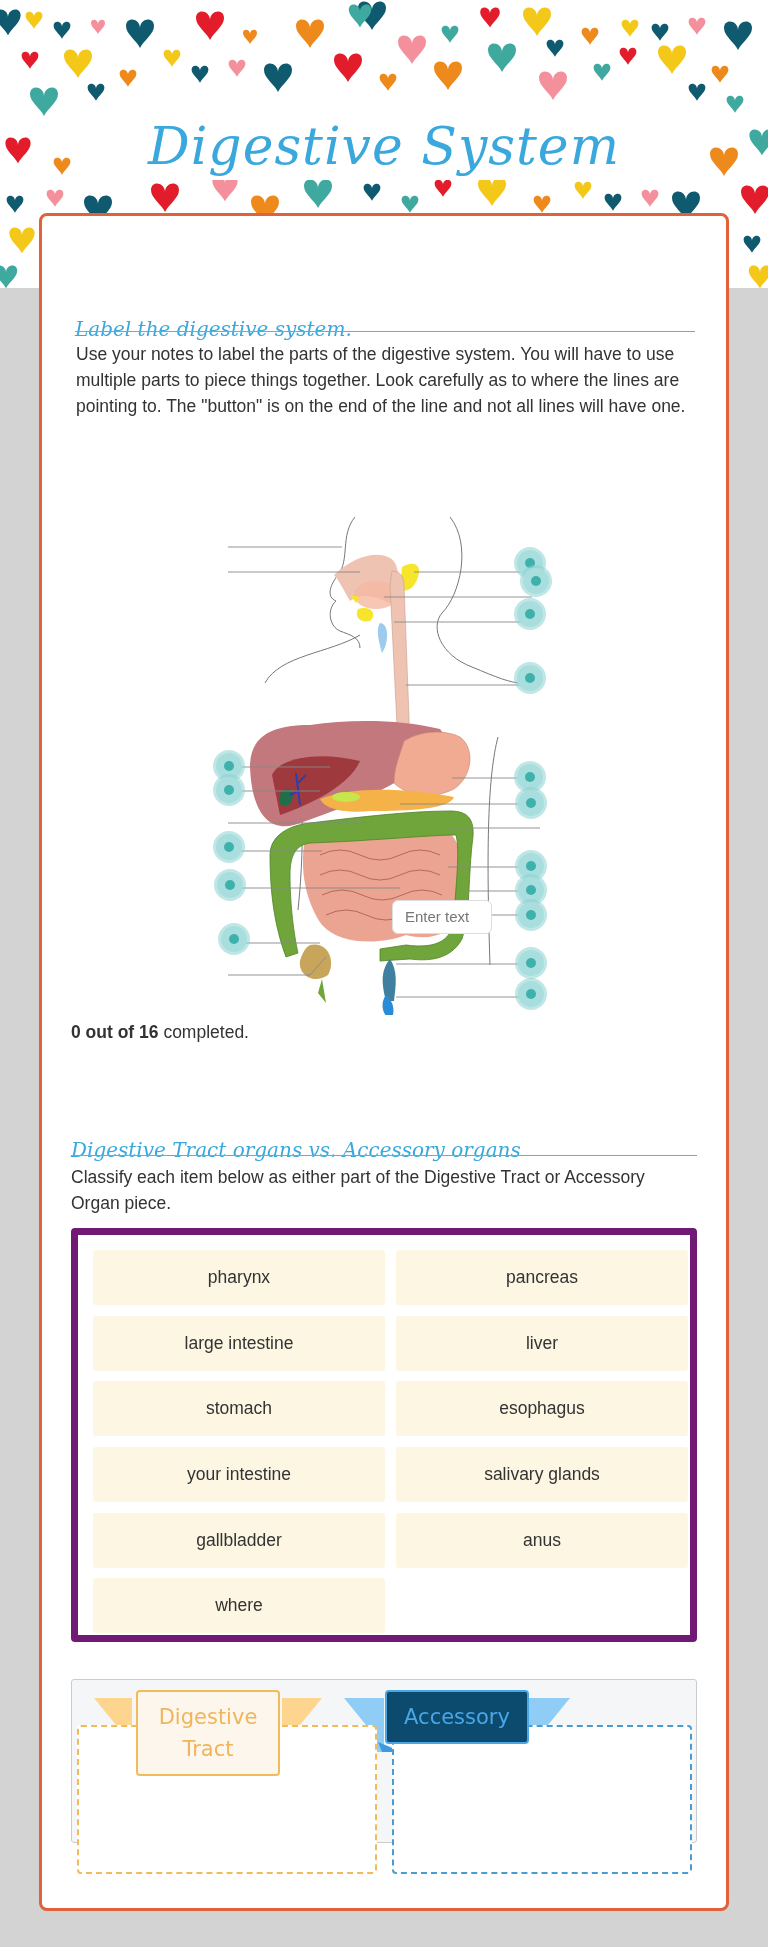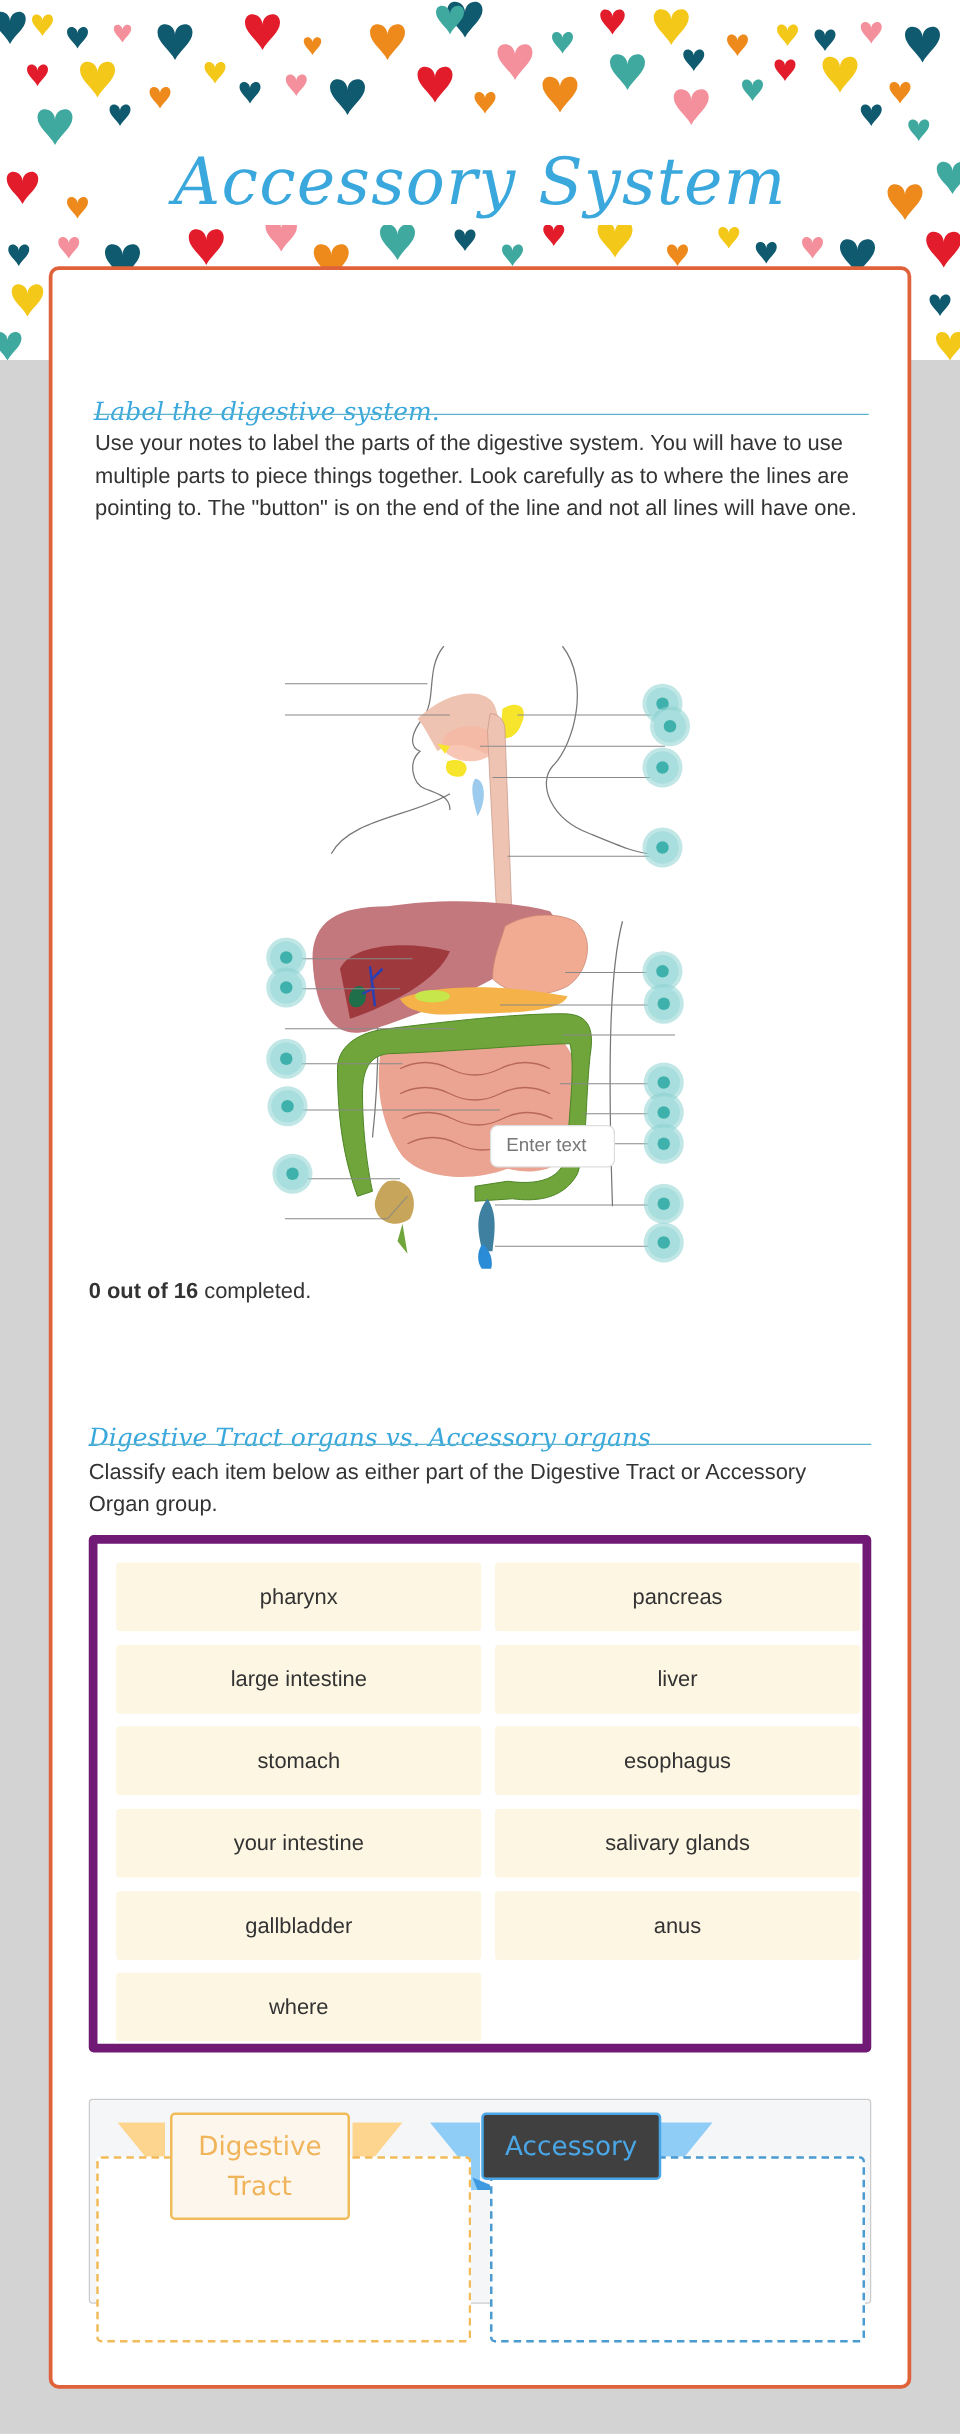--- a/index.html
+++ b/index.html
@@ -27,21 +27,21 @@
 
   .items-box { position: absolute; left: 71px; top: 1228px; width: 626px; height: 414px; border: 7px solid #701a75; border-radius: 4px; background: #fff; }
   .item { position: absolute; width: 292px; height: 55px; background: #fdf6e3; border-radius: 3px; font-family: "Liberation Sans", sans-serif; font-size: 17.5px; color: #333; text-align: center; line-height: 55px; cursor: grab; }
 
   .bins { position: absolute; left: 71px; top: 1679px; width: 626px; height: 164px; background: #f5f6f8; border: 1px solid #ccc; border-radius: 3px; }
   .bin { position: absolute; top: 45px; width: 300px; height: 149px; background: #fff; border-radius: 4px; }
   .bin.tract { left: 5px; border: 2px dashed #f2bb5a; }
   .bin.accessory { left: 320px; border: 2px dashed #4a9bd1; }
   .banner-label { position: absolute; text-align: center; font-family: "DejaVu Sans", sans-serif; font-size: 21px; line-height: 32px; }
   .tract-label { left: 64px; top: 10px; width: 144px; height: 86px; background: #fdf6ec; border: 2px solid #f2bb5a; border-radius: 4px; color: #f0b45a; padding-top: 9px; }
-  .acc-label { left: 313px; top: 10px; width: 144px; height: 54px; background: #404040; border: 2px solid #4aa6e6; border-radius: 4px; color: #4aa6e6; padding-top: 9px; }
+  .acc-label { left: 313px; top: 10px; width: 144px; height: 54px; background: #0c4a6e; border: 2px solid #4aa6e6; border-radius: 4px; color: #4aa6e6; padding-top: 9px; }
 </style>
 </head>
 <body>
 
 <div class="hero">
   <svg width="768" height="288" viewBox="0 0 768 288">
     <defs>
       <path id="h" d="M0,8 C0,-2 -14,-4 -14,6 C-14,14 -4,20 0,28 C4,20 14,14 14,6 C14,-4 0,-2 0,8Z"></path>
     </defs>
     <g>
@@ -106,21 +106,21 @@
       <use href="#h" transform="translate(650,190) scale(0.6)" fill="#f4909c"></use>
       <use href="#h" transform="translate(686,192) scale(1.0)" fill="#0f5a6e"></use>
       <use href="#h" transform="translate(755,186) scale(1.0)" fill="#e21c2a"></use>
       <use href="#h" transform="translate(22,228) scale(0.9)" fill="#f3c818"></use>
       <use href="#h" transform="translate(752,236) scale(0.6)" fill="#0f5a6e"></use>
       <use href="#h" transform="translate(6,266) scale(0.8)" fill="#3fa9a0"></use>
       <use href="#h" transform="translate(760,266) scale(0.8)" fill="#f3c818"></use>
     </g>
   </svg>
   <div class="title-box">
-    <div class="title">Accessory System</div>
+    <div class="title">Digestive System</div>
   </div>
 </div>
 
 <div class="card"></div>
 
 <div class="section-title" style="left:75px; top:291px;">Label the digestive system.</div>
 <div class="rule" style="left:75px; top:331px; width:620px;"></div>
 <div class="para" style="left:76px; top:341px; width:620px;">Use your notes to label the parts of the digestive system.  You will have to use multiple parts to piece things together.  Look carefully as to where the lines are pointing to.  The "button" is on the end of the line and not all lines will have one.</div>
 
 <div class="diagram">
@@ -206,21 +206,21 @@
 <div class="hotspot" style="left:221px; top:926px;"></div>
 <div class="hotspot" style="left:518px; top:950px;"></div>
 <div class="hotspot" style="left:518px; top:981px;"></div>
 
 <div class="text-input">Enter text</div>
 
 <div class="progress"><b>0 out of 16</b><span> completed.</span></div>
 
 <div class="section-title" style="left:71px; top:1112px;">Digestive Tract organs vs. Accessory organs</div>
 <div class="rule" style="left:71px; top:1155px; width:626px;"></div>
-<div class="para" style="left:71px; top:1164px; width:626px;">Classify each item below as either part of the Digestive Tract or Accessory Organ group.</div>
+<div class="para" style="left:71px; top:1164px; width:626px;">Classify each item below as either part of the Digestive Tract or Accessory Organ piece.</div>
 
 <div class="items-box">
   <div class="item" style="left:15px; top:15px;">pharynx</div>
   <div class="item" style="left:318px; top:15px;">pancreas</div>
   <div class="item" style="left:15px; top:81px;">large intestine</div>
   <div class="item" style="left:318px; top:81px;">liver</div>
   <div class="item" style="left:15px; top:146px;">stomach</div>
   <div class="item" style="left:318px; top:146px;">esophagus</div>
   <div class="item" style="left:15px; top:212px;">your intestine</div>
   <div class="item" style="left:318px; top:212px;">salivary glands</div>

